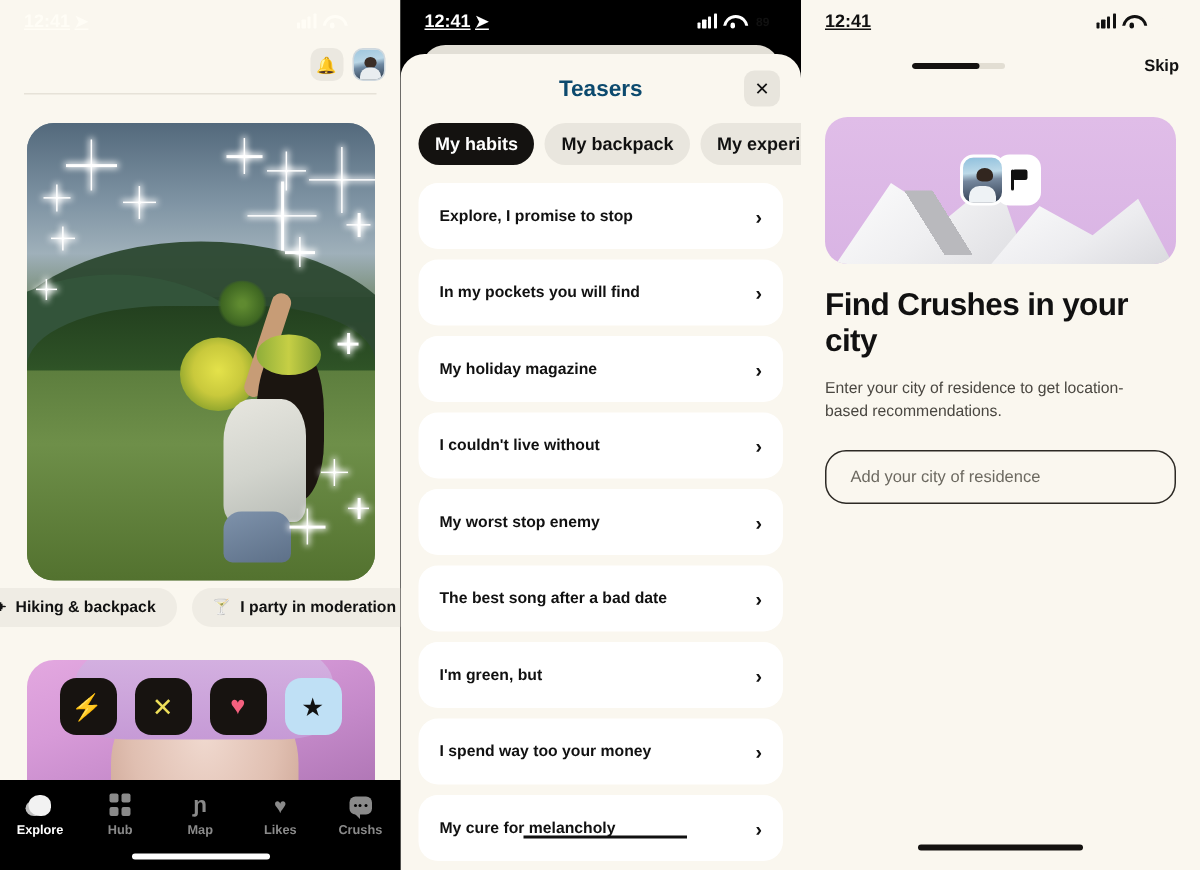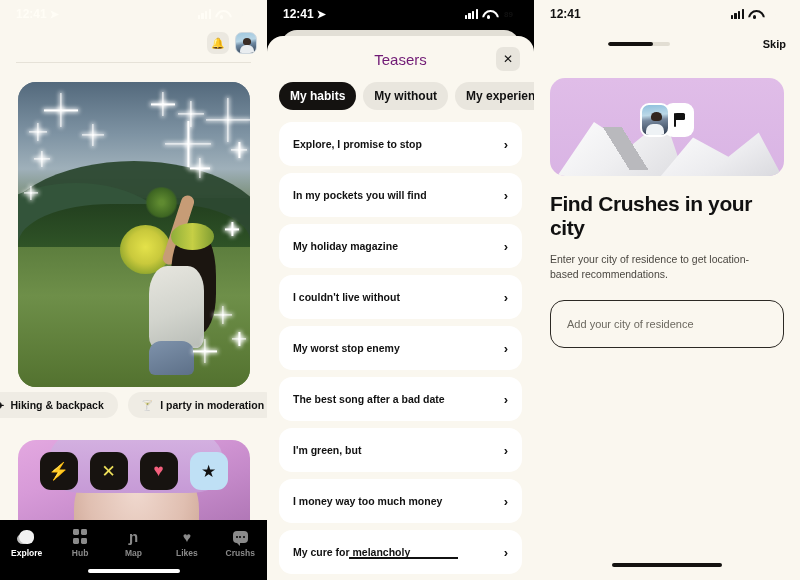--- a/index.html
+++ b/index.html
@@ -13,21 +13,21 @@
   
   .panel { position:relative; height:580px; overflow:hidden; flex:0 0 auto; }
   .p1 { width:267px; background:#faf7ef; }
   .p2 { width:267px; background:#000; }
   .p3 { width:266px; background:#faf7ef; }
 
   
   .statusbar {
     position:absolute; top:0; left:0; right:0; height:28px;
     display:flex; align-items:center; justify-content:space-between;
-    padding:0 16px; font-size:12px; font-weight:bold; z-index:30;
+    padding:0 16px; font-size:12px; font-weight:bold; z-index:30;text-decoration:underline;
   }
   .sb-light { color:#fffdf6; }
   .sb-dark  { color:#111; }
   .sb-white { color:#fff; }
   .sb-left { display:flex; align-items:center; gap:3px; }
   .sb-right { display:flex; align-items:center; gap:4px; }
   .loc-arrow { font-size:11px; transform:rotate(0deg); display:inline-block; }
   .sig { display:inline-flex; align-items:flex-end; gap:1.2px; height:10px; }
   .sig i { width:2.4px; background:currentColor; border-radius:.5px; display:block; }
   .sig i:nth-child(1){height:4px;} .sig i:nth-child(2){height:6px;}
@@ -173,21 +173,21 @@
   .sheet-back {
     position:absolute; left:14px; right:14px; top:30px; height:40px;
     background:#e2dfd6; border-radius:16px 16px 0 0;
   }
   .sheet {
     position:absolute; left:0; right:0; top:36px; bottom:0;
     background:#faf7ef; border-radius:16px 16px 0 0; overflow:hidden;
   }
   .sheet-head { position:relative; height:46px; display:flex;
     align-items:center; justify-content:center; }
-  .sheet-title { font-size:15px; font-weight:normal; color:#701a75; }
+  .sheet-title { font-size:15px; font-weight:bold; color:#0c4a6e; }
   .close-btn {
     position:absolute; right:14px; top:11px; width:24px; height:24px;
     background:#e8e5dd; border-radius:7px; display:flex;
     align-items:center; justify-content:center; font-size:12px; color:#111;
   }
   .tabs { display:flex; gap:7px; padding:0 12px 12px; }
   .ttab {
     padding:7px 11px; border-radius:16px; font-size:12px; font-weight:bold;
     background:#e9e6de; color:#111; white-space:nowrap;
   }
@@ -243,21 +243,21 @@
   .flagpin::before{ content:""; position:absolute; left:1px; bottom:0; width:2px; height:14px;
     background:#111; border-radius:1px; }
   .flagpin::after{ content:""; position:absolute; left:2px; top:0; width:10px; height:7px;
     background:#111; border-radius:1.5px; }
   .h1 { position:absolute; left:16px; right:16px; top:192px;
     font-size:21px; line-height:1.12; font-weight:bold; color:#111;
     letter-spacing:-.4px; }
   .sub { position:absolute; left:16px; right:28px; top:252px;
     font-size:10.5px; line-height:1.45; color:#4a4741; }
   .city-input {
-    position:absolute; left:16px; right:16px; top:300px; height:48px;
+    position:absolute; left:16px; right:16px; top:300px; height:36px;
     border:1.6px solid #2c2924; border-radius:14px; background:#faf7ef;
     display:flex; align-items:center; padding:0 16px;
     font-size:11px; color:#6c6960; font-weight:500;
   }
   .home-ind-dark { position:absolute; bottom:13px; left:50%; transform:translateX(-50%);
     width:110px; height:4px; border-radius:3px; background:#141210; }
 </style>
 </head>
 <body>
 
@@ -426,21 +426,21 @@
     <div class="sheet-back"></div>
 
     <div class="sheet">
       <div class="sheet-head">
         <span class="sheet-title">Teasers</span>
         <span class="close-btn">✕</span>
       </div>
 
       <div class="tabs">
         <div class="ttab active">My habits</div>
-        <div class="ttab">My without</div>
+        <div class="ttab">My backpack</div>
         <div class="ttab">My experiences</div>
       </div>
 
       <div class="tlist">
         <div class="trow">
           <span class="lbl">Explore, I promise to stop</span>
           <span class="chev">›</span>
         </div>
         <div class="trow">
           <span class="lbl">In my pockets you will find</span>
@@ -460,21 +460,21 @@
         </div>
         <div class="trow">
           <span class="lbl">The best song after a bad date</span>
           <span class="chev">›</span>
         </div>
         <div class="trow">
           <span class="lbl">I'm green, but</span>
           <span class="chev">›</span>
         </div>
         <div class="trow">
-          <span class="lbl">I money way too much money</span>
+          <span class="lbl">I spend way too your money</span>
           <span class="chev">›</span>
         </div>
         <div class="trow">
           <span class="lbl marked">My cure for melancholy</span>
           <span class="chev">›</span>
         </div>
       </div>
     </div>
   </div>
 

